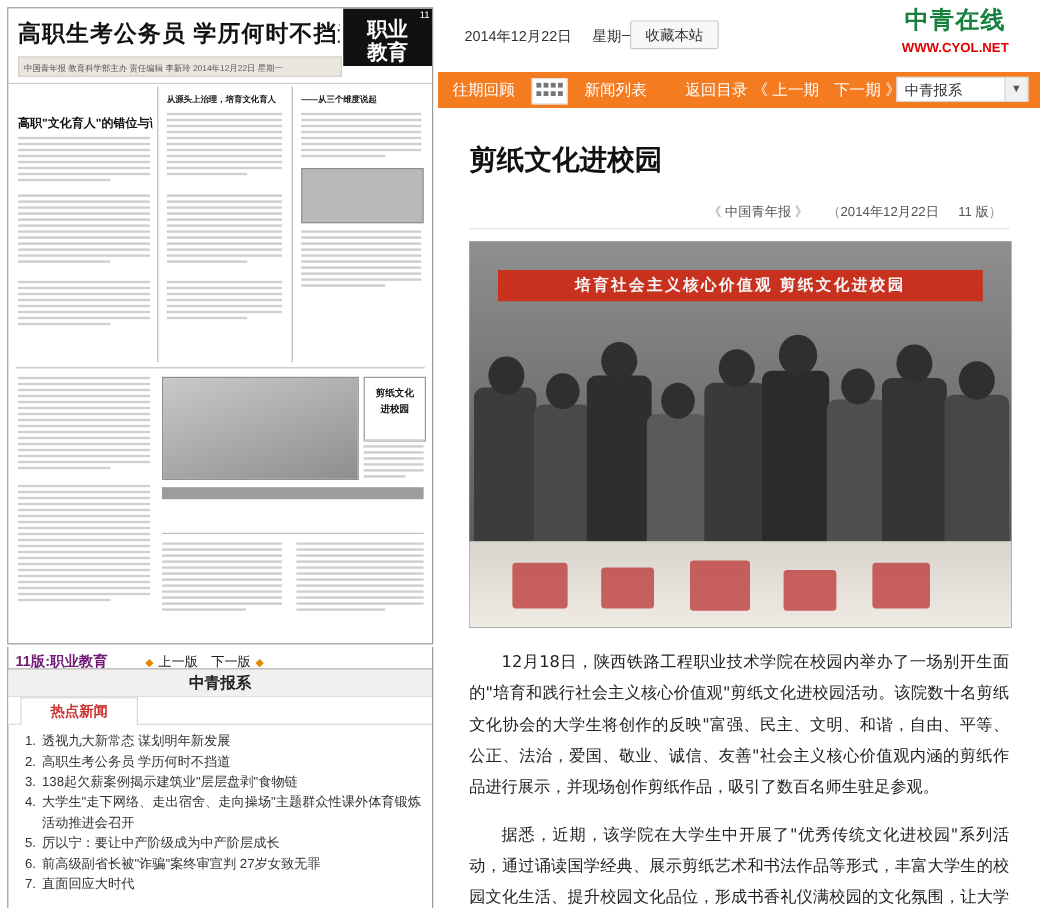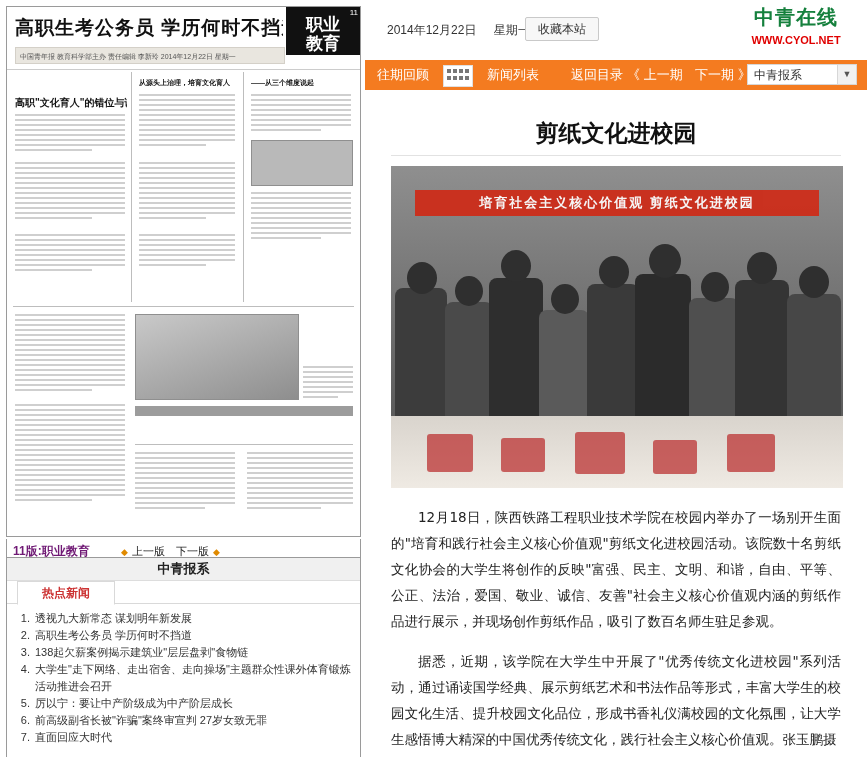--- a/index.html
+++ b/index.html
@@ -137,21 +137,21 @@
     background:#fff;border:1px solid #d7d7d7;font-size:12px;color:#333;
     line-height:21px;padding-left:6px;box-sizing:border-box;cursor:pointer;
   }
   .nav-select .arrow{
     position:absolute;right:0;top:0;width:18px;height:19px;background:#f1f1f1;
     border-left:1px solid #d7d7d7;text-align:center;line-height:19px;font-size:9px;color:#555;
   }
 
   .article{position:relative;padding:0 26px;}
   .art-title{
-    margin:28px 0 0 0;text-align:center;font-size:23px;font-weight:bold;color:#111;
+    margin:28px 0 0 0;text-align:left;font-size:23px;font-weight:bold;color:#111;
     font-family:"DejaVu Sans","Liberation Sans",sans-serif;
   }
   .art-meta{
     margin-top:20px;text-align:right;font-size:11px;color:#555;padding-right:6px;
   }
   .art-meta .g{color:#888;}
   .art-meta .sep{display:inline-block;width:10px;}
   .art-rule{height:1px;background:#e2e2e2;margin:6px 0 0 0;}
 
   .art-photo{
@@ -301,20 +301,24 @@
             <div class="ln"></div>
             <div class="ln"></div>
             <div class="ln"></div>
           <div class="ln"></div>
             <div class="ln s"></div>
         </div>
 
 
         <div class="ph i2" style="left:128px;top:244px;width:162px;height:84px;"></div>
 
+        <div class="boxhd" style="left:296px;top:244px;width:50px;height:46px;font-size:8px;line-height:13px;padding-top:6px;">
+          <span>剪纸文化</span><br>
+          <span>进校园</span>
+        </div>
         <div class="tb" style="left:296px;top:296px;width:50px;">
           <div class="ln"></div>
             <div class="ln"></div>
             <div class="ln"></div>
             <div class="ln"></div>
           <div class="ln"></div>
             <div class="ln"></div>
             <div class="ln s"></div>
         </div>
 
@@ -457,20 +461,29 @@
       </div>
       <div class="nav-select">
         <span>中青报系</span>
         <span class="arrow">▼</span>
       </div>
     </div>
 
     <div class="article">
       <h1 class="art-title">剪纸文化进校园</h1>
 
+      <div class="art-meta">
+        <span class="g">《</span>
+        <span>中国青年报</span>
+        <span class="g">》</span>
+        <span class="sep"></span>
+        <span class="g">（</span><span>2014年12月22日</span>
+        <span class="sep"></span>
+        <span>11 版</span><span class="g">）</span>
+      </div>
       <div class="art-rule"></div>
 
       <div class="art-photo">
         <div class="banner">培育社会主义核心价值观  剪纸文化进校园</div>
         <div class="crowd">
           <div class="body" style="left:4px;top:70px;width:52px;height:180px;background:#3c3c3c;"></div>
           <div class="head" style="left:16px;top:44px;width:30px;height:32px;"></div>
 
           <div class="body" style="left:54px;top:84px;width:48px;height:170px;background:#4a4a4a;"></div>
           <div class="head" style="left:64px;top:58px;width:28px;height:30px;"></div>

